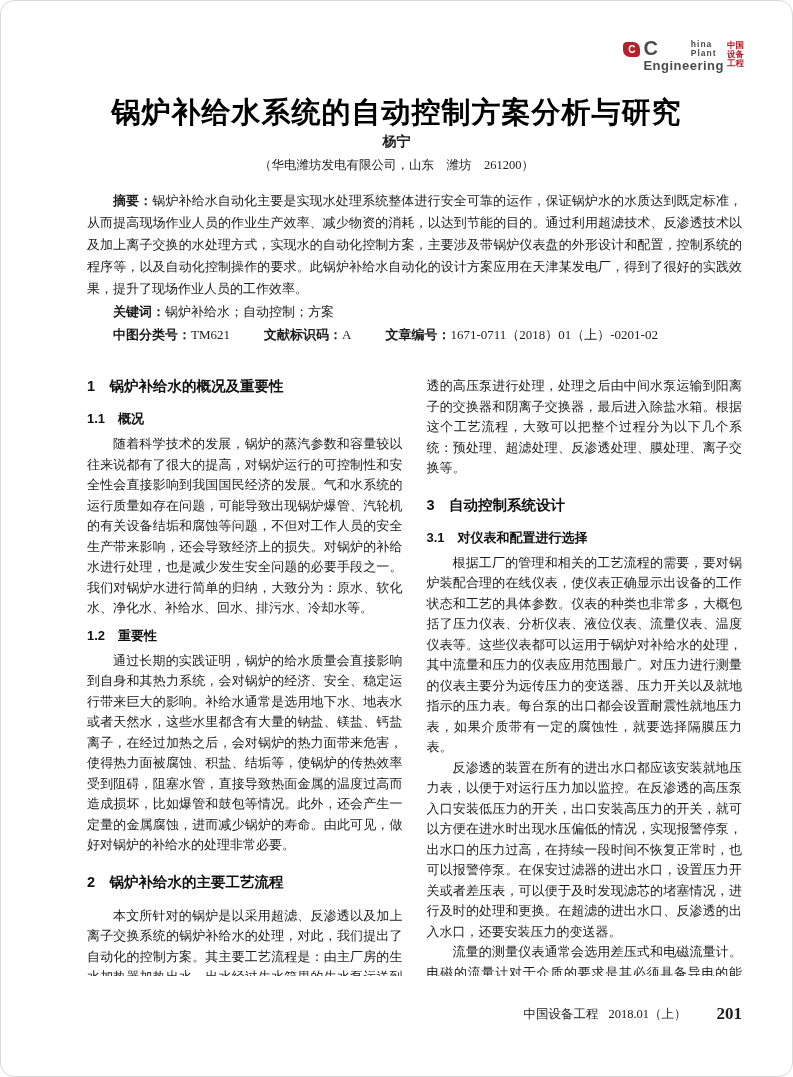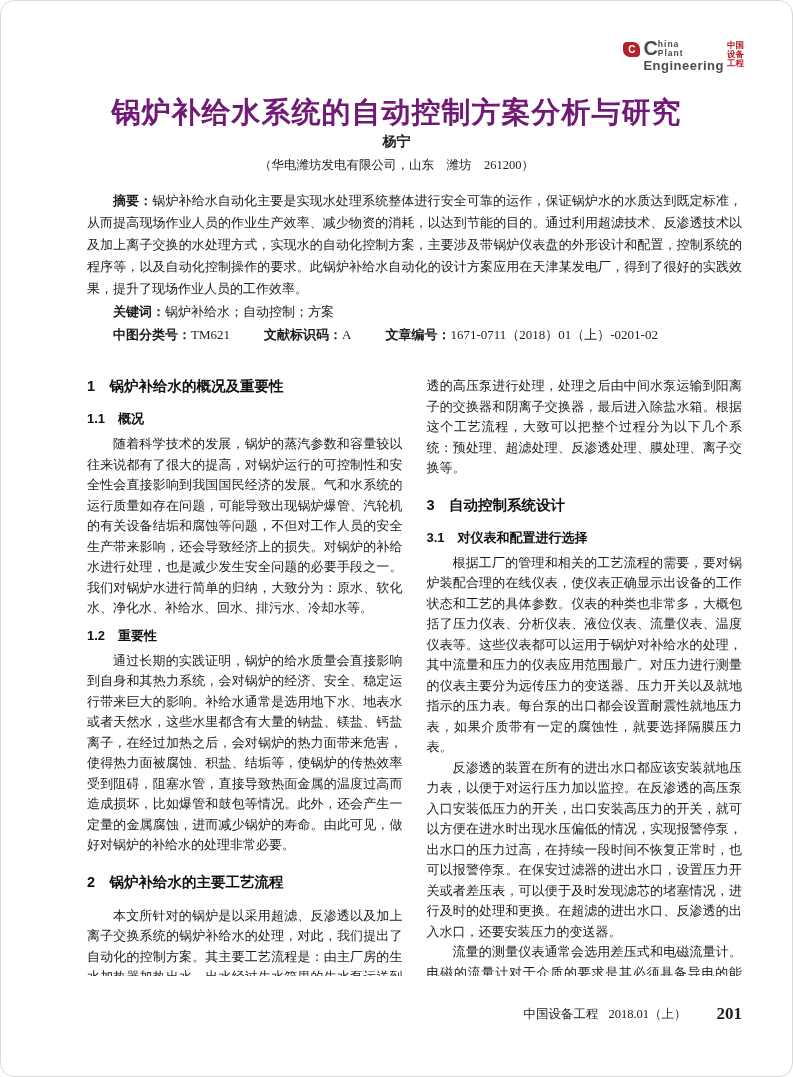--- a/index.html
+++ b/index.html
@@ -24,34 +24,34 @@
     width:17px;height:15px;margin-top:3px;
     background:#b5212a;
     border-radius:4px 7px 4px 7px;
     color:#ffffff;font-family:"Liberation Sans",sans-serif;
     font-size:10px;font-weight:bold;
     display:flex;align-items:center;justify-content:center;
   }
   .logo-en{font-family:"Liberation Sans",sans-serif;color:#4a4a4a;}
   .logo-en .row1{display:flex;align-items:flex-start;}
   .logo-bigC{font-size:20px;font-weight:bold;line-height:18px;}
-  .logo-stack{display:flex;flex-direction:column;font-size:8.5px;font-weight:bold;letter-spacing:1px;line-height:9px;margin-top:1px;}
+  .logo-stack{display:flex;flex-direction:column;font-size:8.5px;font-weight:bold;letter-spacing:1px;line-height:9px;margin-top:1px;margin-left:33px;}
   .logo-eng{font-size:13px;font-weight:bold;letter-spacing:0.5px;margin-top:1px;}
   .logo-cn{
     font-family:"Liberation Sans",sans-serif;
     color:#b5212a;font-size:8.5px;font-weight:bold;
     line-height:9px;display:flex;flex-direction:column;margin-top:2px;
   }
   
   .title{
     margin:92px 60px 0 60px;
     text-align:center;
     font-family:"Liberation Sans",sans-serif;
     font-size:29px;font-weight:bold;letter-spacing:1px;
-    color:#701a75;
+    color:#000000;
   }
   .author{text-align:center;font-size:14px;font-weight:bold;}
   .affiliation{margin-top:6px;text-align:center;font-size:12.5px;}
   
   .meta{margin:16px 50px 0 86px;font-size:13px;line-height:22px;text-align:justify;}
   .meta p{margin:0;}
   .meta .abstract-p{text-indent:2em;}
   .meta .kw-p{text-indent:2em;margin-top:1px;}
   .meta .ids-p{text-indent:2em;margin-top:1px;}
   .blabel{font-family:"Liberation Sans",sans-serif;font-weight:bold;}

